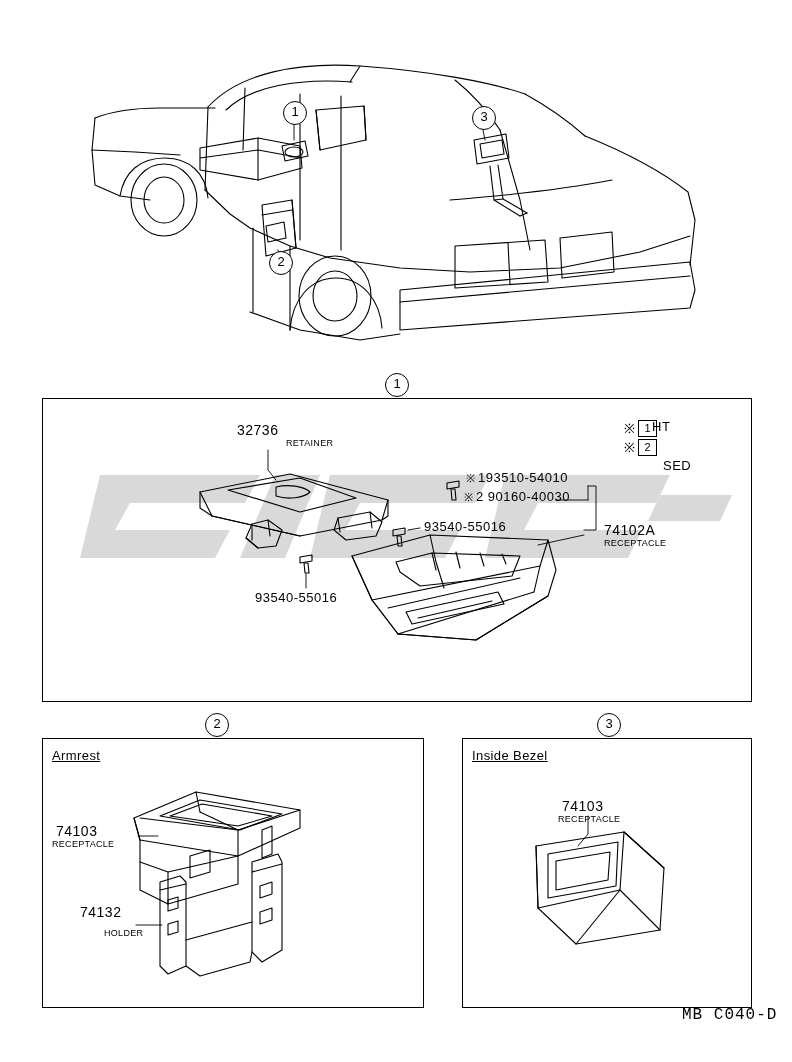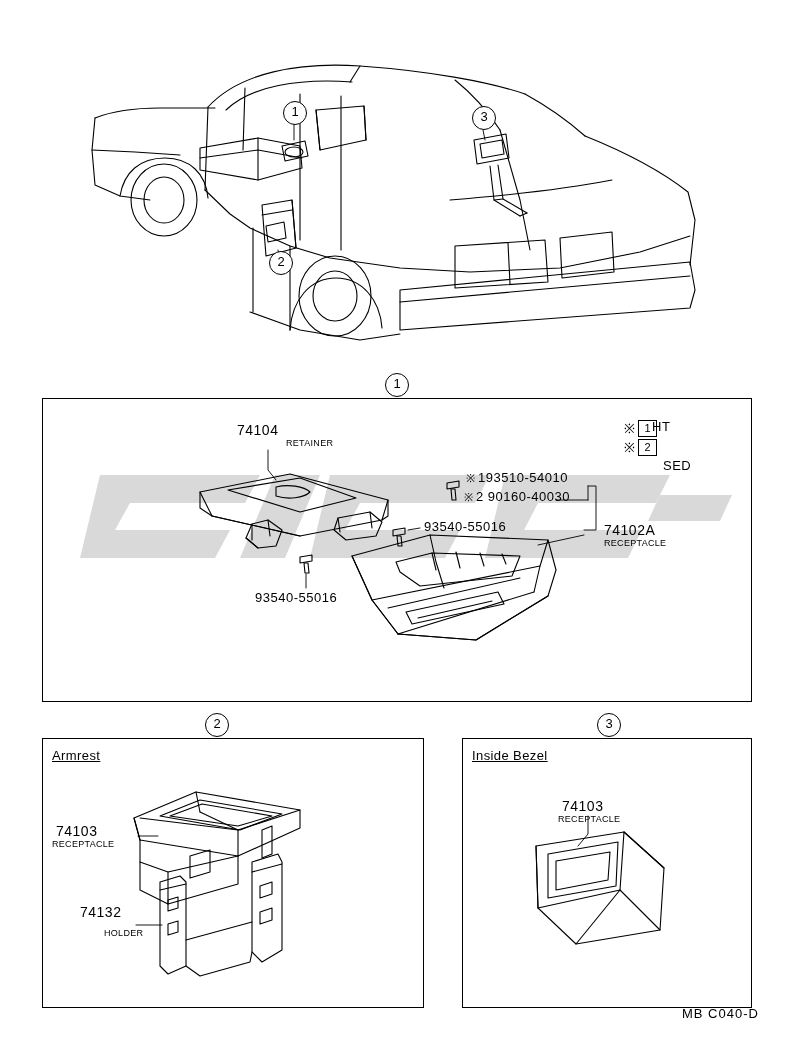--- a/index.html
+++ b/index.html
@@ -61,23 +61,23 @@
     position: absolute;
     left: 60px;
     top: 455px;
     width: 680px;
     height: 150px;
     overflow: hidden;
     pointer-events: none;
   }
   .footer {
     position: absolute;
-    font-size: 13px;
+    font-size: 16px;
     letter-spacing: 1px;
-    font-family: Liberation Sans, sans-serif;
+    font-family: Liberation Mono, monospace;
   }
   .legend-box {
     position: absolute;
     border: 1.1px solid #000;
     width: 17px;
     height: 15px;
     font-size: 11px;
     text-align: center;
     line-height: 15px;
   }
@@ -284,21 +284,21 @@
   <div class="panel" style="left:42px; top:398px; width:708px; height:302px;"></div>
 
   <div class="legend-box" style="left:638px; top:420px;">1</div>
   <div class="txt pn" style="left:652px; top:419px; font-size:13px;">HT</div>
   <div class="txt" style="left:624px; top:419px; font-size:13px;">※</div>
 
   <div class="legend-box" style="left:638px; top:439px;">2</div>
   <div class="txt pn" style="left:663px; top:438px; font-size:13px;margin-top:20px;">SED</div>
   <div class="txt" style="left:624px; top:438px; font-size:13px;">※</div>
 
-  <div class="txt pn" style="left:237px; top:422px;">74104</div>
+  <div class="txt pn" style="left:237px; top:422px;">32736</div>
   <div class="txt sub" style="left:240px; top:438px;margin-left:46px;">RETAINER</div>
 
   <div class="txt pn" style="left:424px; top:519px; font-size:13px;">93540-55016</div>
   <div class="txt pn" style="left:255px; top:590px; font-size:13px;">93540-55016</div>
 
   <div class="txt" style="left:466px; top:470px; font-size:11px;">※</div>
   <div class="txt pn" style="left:478px; top:470px; font-size:13px;">193510-54010</div>
   <div class="txt" style="left:464px; top:489px; font-size:11px;">※</div>
   <div class="txt pn" style="left:476px; top:489px; font-size:13px;">2 90160-40030</div>
 

